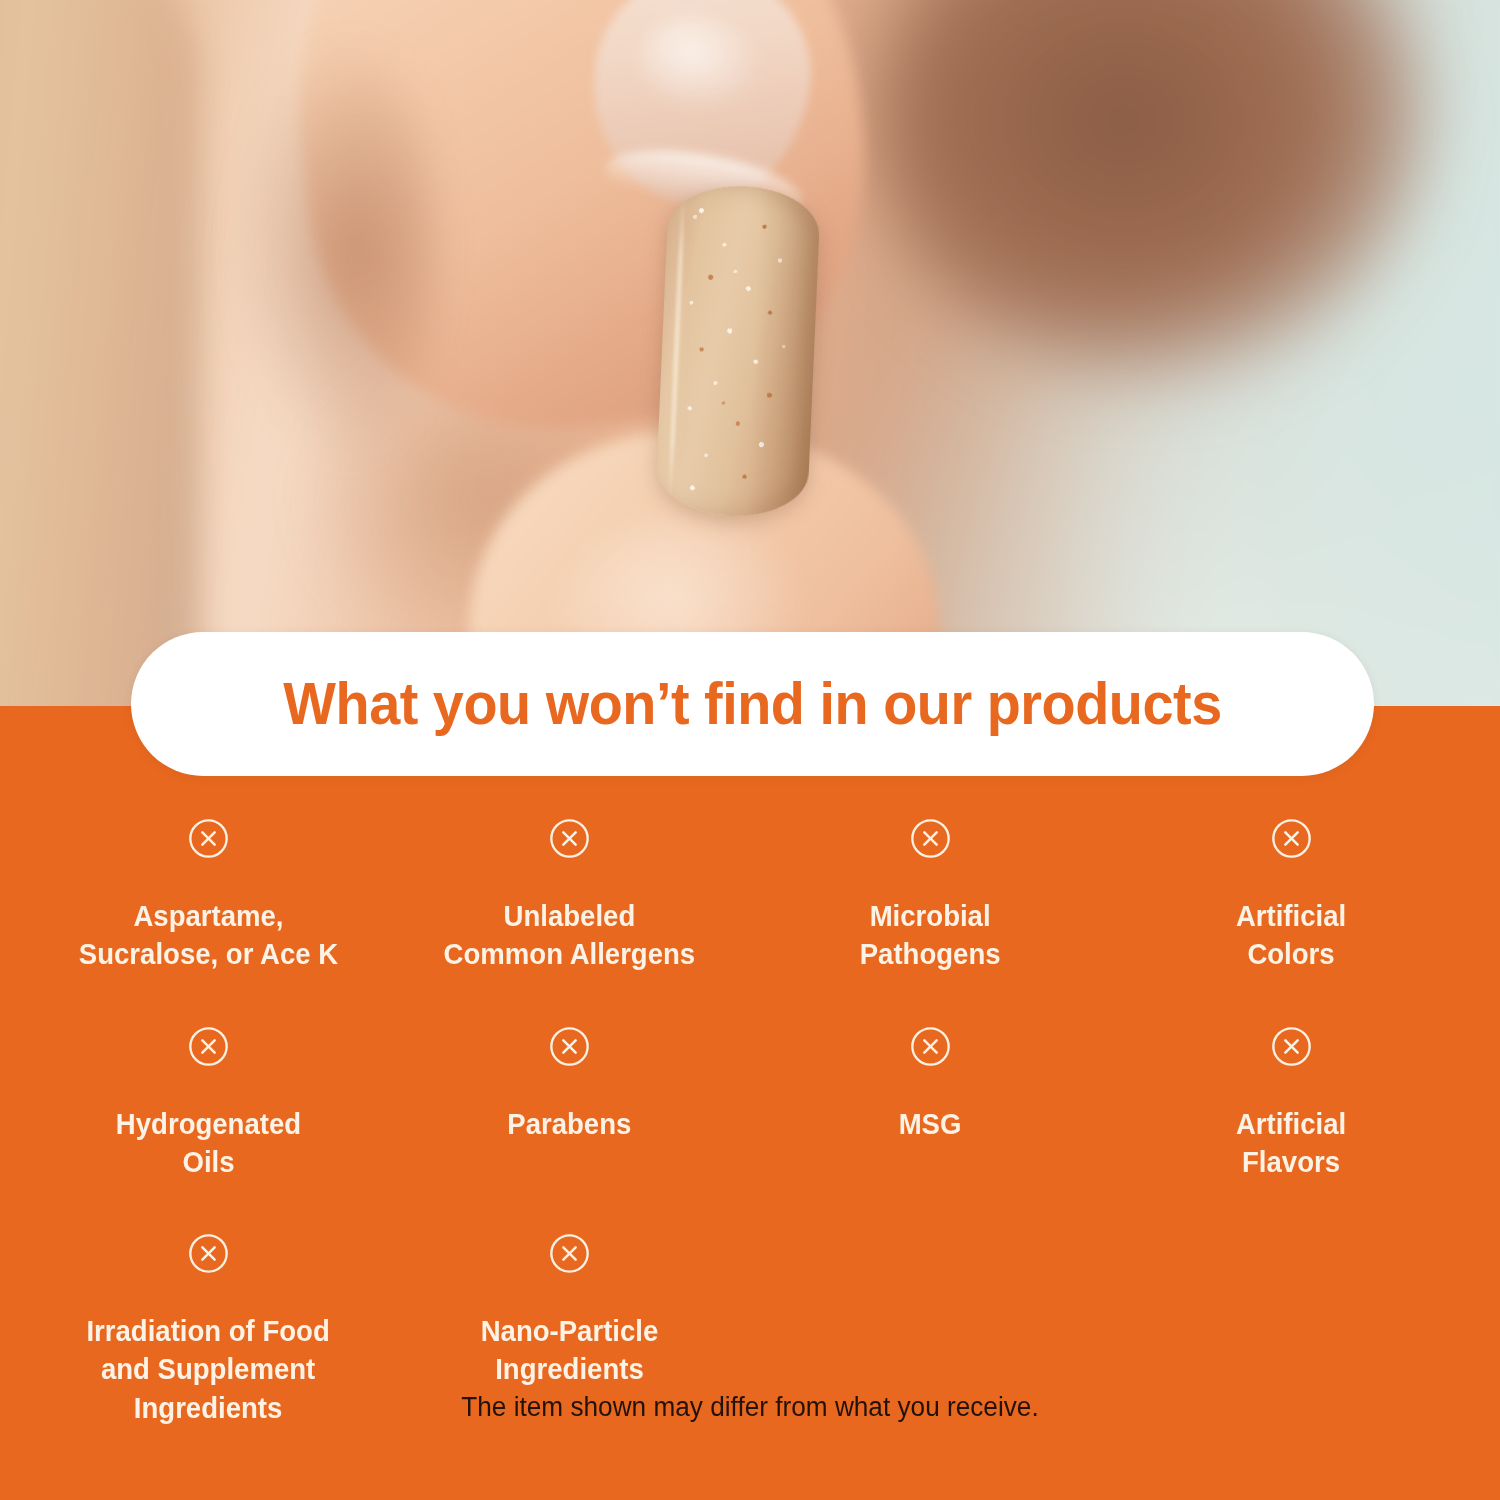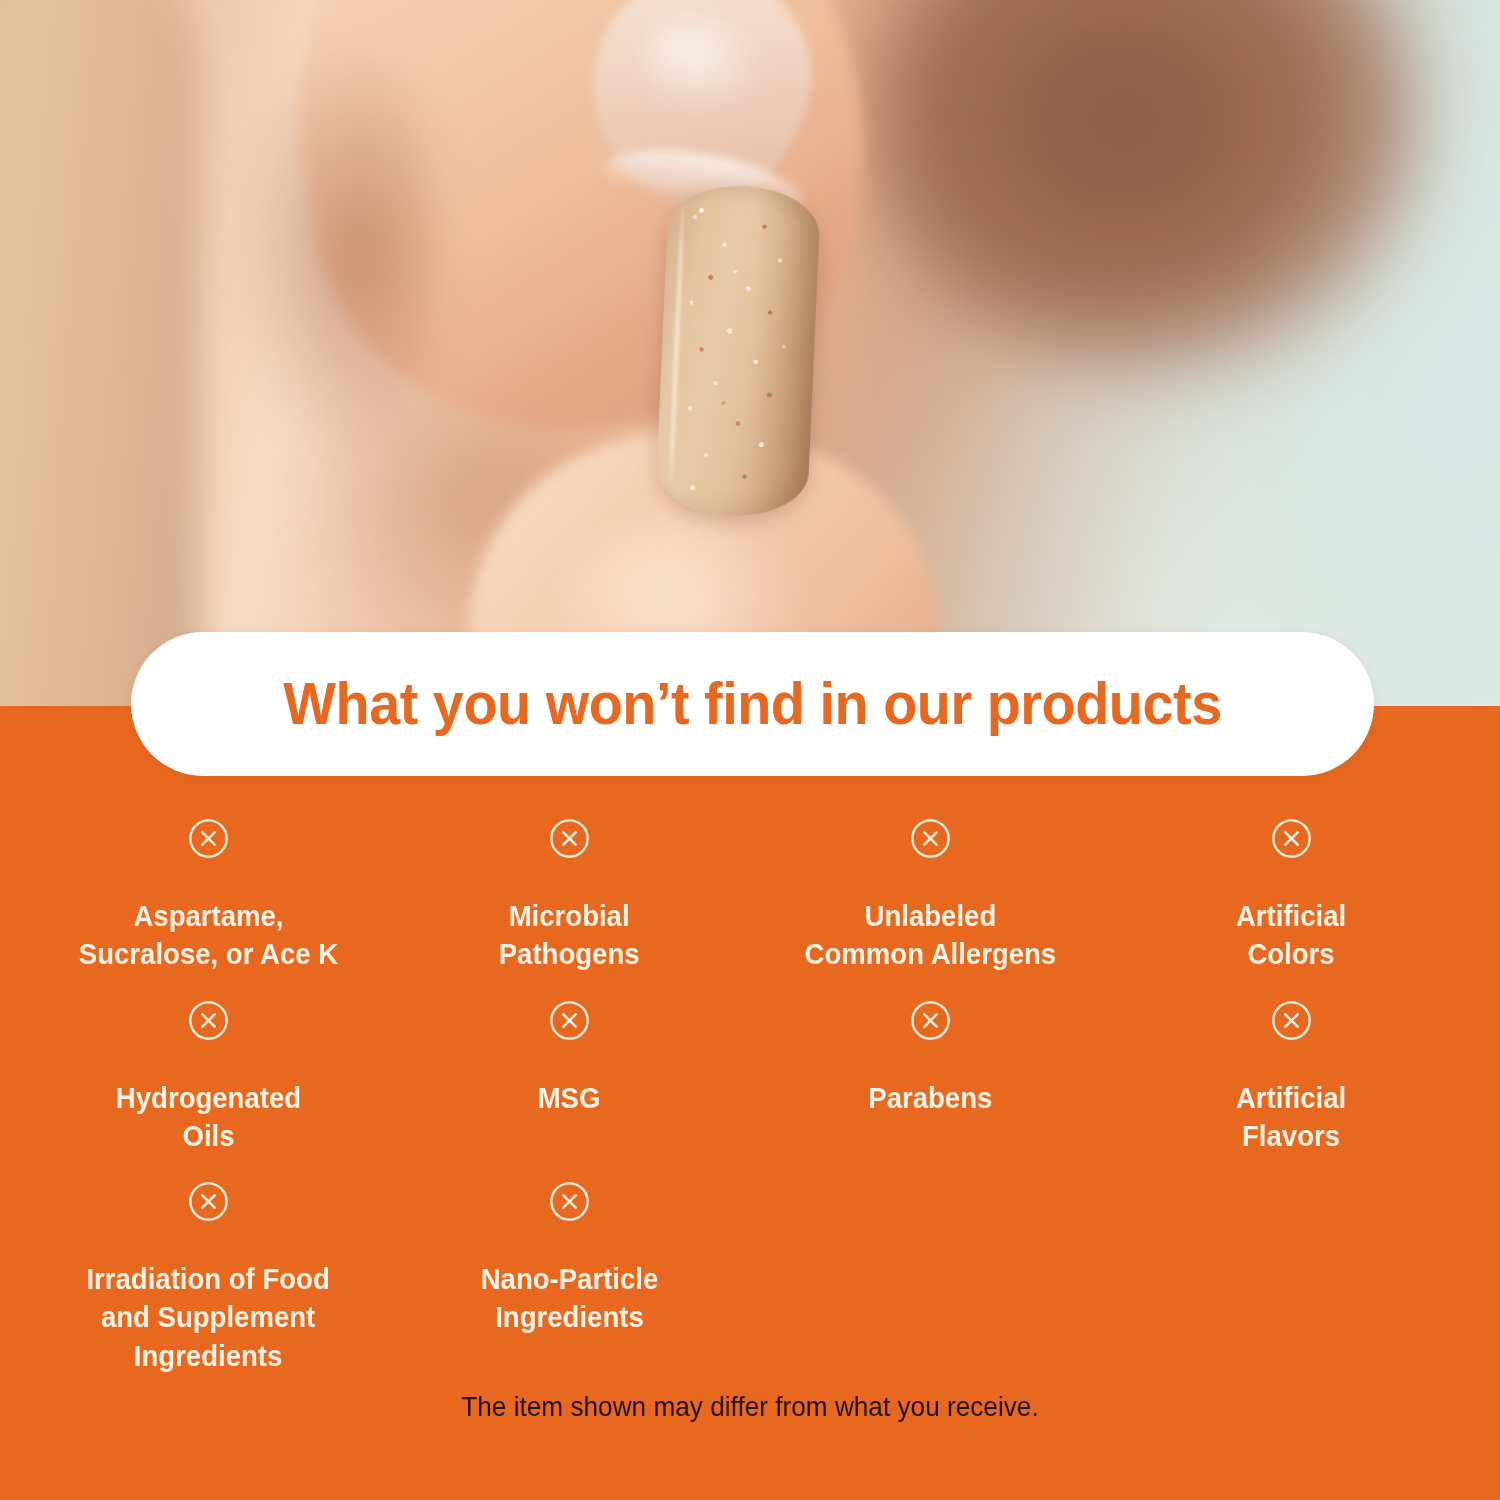--- a/index.html
+++ b/index.html
@@ -277,21 +277,21 @@
   }
 
   
   .grid {
     position: absolute;
     left: 0;
     top: 818px;
     width: 1500px;
     display: grid;
     grid-template-columns: repeat(4, 1fr);
-    row-gap: 26px;
+    row-gap: 52px;
     padding: 0 28px;
     box-sizing: border-box;
   }
   .cell {
     display: flex;
     flex-direction: column;
     align-items: center;
     padding: 0 10px;
   }
   .x-icon {
@@ -373,70 +373,70 @@
       <div class="cell-label">Aspartame,
 Sucralose, or Ace K</div>
     </div>
 
     <div class="cell">
       <svg class="x-icon" viewBox="0 0 42 42">
         <circle cx="21" cy="21" r="18.6"></circle>
           <line x1="14.7" y1="14.7" x2="27.3" y2="27.3"></line>
           <line x1="27.3" y1="14.7" x2="14.7" y2="27.3"></line>
       </svg>
+      <div class="cell-label">Unlabeled
+Common Allergens</div>
+    </div>
+
+    <div class="cell">
+      <svg class="x-icon" viewBox="0 0 42 42">
+        <circle cx="21" cy="21" r="18.6"></circle>
+          <line x1="14.7" y1="14.7" x2="27.3" y2="27.3"></line>
+          <line x1="27.3" y1="14.7" x2="14.7" y2="27.3"></line>
+      </svg>
       <div class="cell-label">Microbial
 Pathogens</div>
     </div>
 
     <div class="cell">
       <svg class="x-icon" viewBox="0 0 42 42">
         <circle cx="21" cy="21" r="18.6"></circle>
           <line x1="14.7" y1="14.7" x2="27.3" y2="27.3"></line>
           <line x1="27.3" y1="14.7" x2="14.7" y2="27.3"></line>
       </svg>
-      <div class="cell-label">Unlabeled
-Common Allergens</div>
-    </div>
-
-    <div class="cell">
-      <svg class="x-icon" viewBox="0 0 42 42">
-        <circle cx="21" cy="21" r="18.6"></circle>
-          <line x1="14.7" y1="14.7" x2="27.3" y2="27.3"></line>
-          <line x1="27.3" y1="14.7" x2="14.7" y2="27.3"></line>
-      </svg>
       <div class="cell-label">Artificial
 Colors</div>
     </div>
 
     <div class="cell">
       <svg class="x-icon" viewBox="0 0 42 42">
         <circle cx="21" cy="21" r="18.6"></circle>
           <line x1="14.7" y1="14.7" x2="27.3" y2="27.3"></line>
           <line x1="27.3" y1="14.7" x2="14.7" y2="27.3"></line>
       </svg>
       <div class="cell-label">Hydrogenated
 Oils</div>
     </div>
 
     <div class="cell">
       <svg class="x-icon" viewBox="0 0 42 42">
         <circle cx="21" cy="21" r="18.6"></circle>
           <line x1="14.7" y1="14.7" x2="27.3" y2="27.3"></line>
           <line x1="27.3" y1="14.7" x2="14.7" y2="27.3"></line>
       </svg>
+      <div class="cell-label">Parabens</div>
+    </div>
+
+    <div class="cell">
+      <svg class="x-icon" viewBox="0 0 42 42">
+        <circle cx="21" cy="21" r="18.6"></circle>
+          <line x1="14.7" y1="14.7" x2="27.3" y2="27.3"></line>
+          <line x1="27.3" y1="14.7" x2="14.7" y2="27.3"></line>
+      </svg>
       <div class="cell-label">MSG</div>
-    </div>
-
-    <div class="cell">
-      <svg class="x-icon" viewBox="0 0 42 42">
-        <circle cx="21" cy="21" r="18.6"></circle>
-          <line x1="14.7" y1="14.7" x2="27.3" y2="27.3"></line>
-          <line x1="27.3" y1="14.7" x2="14.7" y2="27.3"></line>
-      </svg>
-      <div class="cell-label">Parabens</div>
     </div>
 
     <div class="cell">
       <svg class="x-icon" viewBox="0 0 42 42">
         <circle cx="21" cy="21" r="18.6"></circle>
           <line x1="14.7" y1="14.7" x2="27.3" y2="27.3"></line>
           <line x1="27.3" y1="14.7" x2="14.7" y2="27.3"></line>
       </svg>
       <div class="cell-label">Artificial
 Flavors</div>

